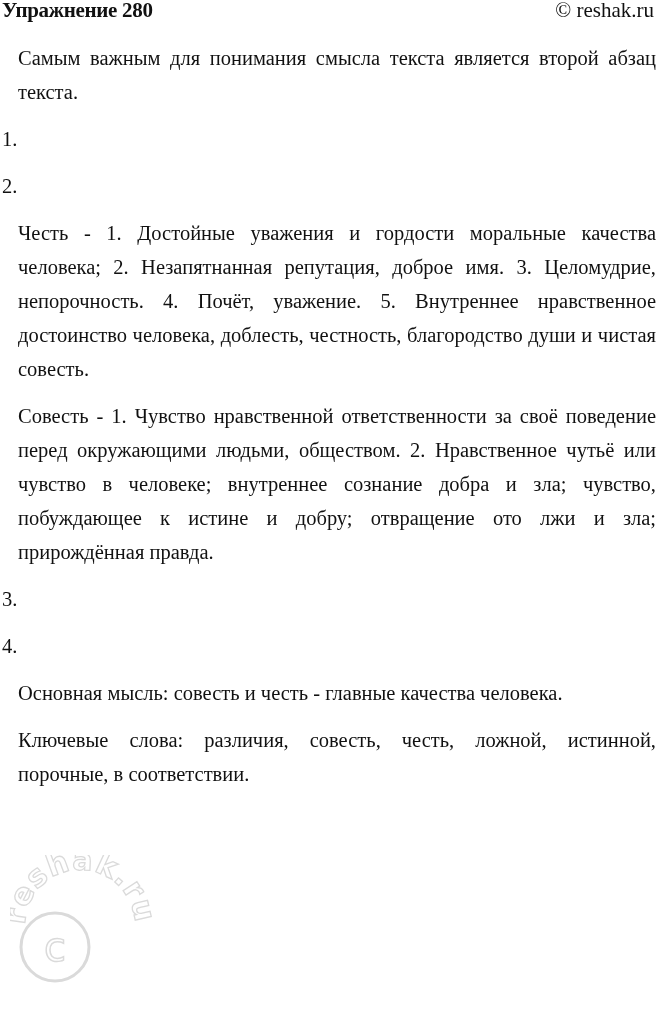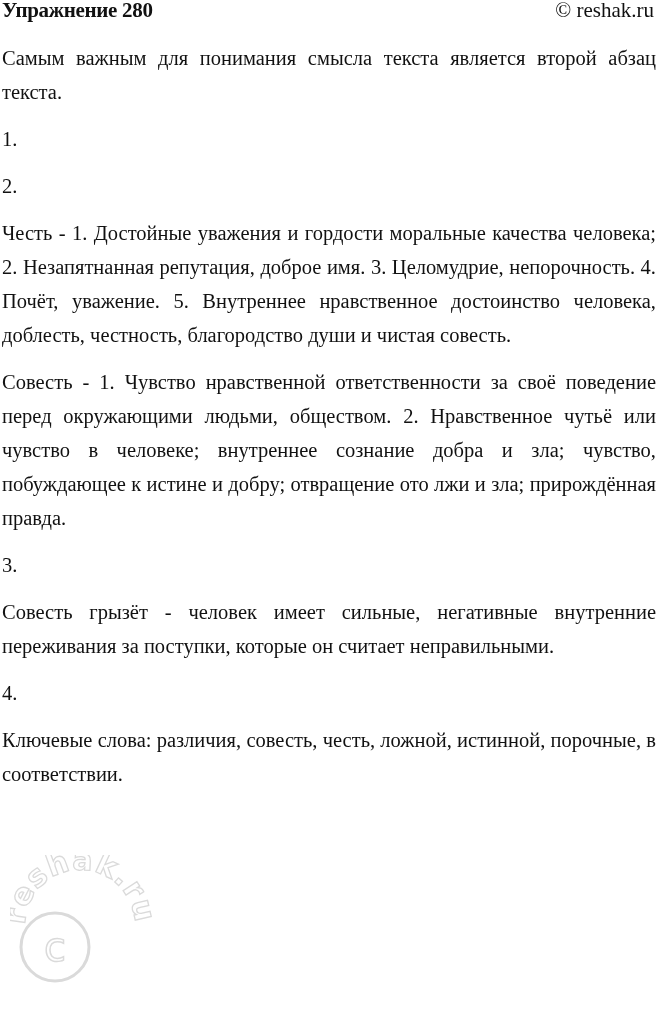--- a/index.html
+++ b/index.html
@@ -35,21 +35,21 @@
     }
     .content {
       position: absolute;
       top: 41px;
       left: 2px;
       width: 654px;
       font-size: 20.5px;
       line-height: 34px;
     }
     .p {
-      margin: 0 0 13px 0;
+      margin: 0 0 13px 16px;
       text-align: justify;
       text-align-last: left;
     }
     .num {
       margin: 0 0 13px 0;
     }
     .watermark {
       position: absolute;
       left: 10px;
       top: 855px;
@@ -75,25 +75,25 @@
   </div>
 
   <div>
     <p class="num">2.</p>
     <p class="p">Честь - 1. Достойные уважения и гордости моральные качества человека; 2. Незапятнанная репутация, доброе имя. 3. Целомудрие, непорочность. 4. Почёт, уважение. 5. Внутреннее нравственное достоинство человека, доблесть, честность, благородство души и чистая совесть.</p>
     <p class="p">Совесть - 1. Чувство нравственной ответственности за своё поведение перед окружающими людьми, обществом. 2. Нравственное чутьё или чувство в человеке; внутреннее сознание добра и зла; чувство, побуждающее к истине и добру; отвращение ото лжи и зла; прирождённая правда.</p>
   </div>
 
   <div>
     <p class="num">3.</p>
-    <p class="p">Совесть грызёт - человек имеет сильные, негативные внутренние переживания за поступки, которые он считает неправильными.</p>
   </div>
 
   <div>
     <p class="num">4.</p>
+    <p class="p">Основная мысль: совесть и честь - главные качества человека.</p>
     <p class="p">Ключевые слова: различия, совесть, честь, ложной, истинной, порочные, в соответствии.</p>
   </div>
 </div>
 
 <div class="watermark">
   <svg width="150" height="150" viewBox="0 0 150 150">
     <defs>
       <path id="arc" d="M 15 70 A 55 55 0 0 1 125 70 A 55 55 0 0 1 105 115"></path>
     </defs>
     <circle cx="45" cy="92" r="34" fill="none" stroke="#bcbcbc" stroke-width="3"></circle>

